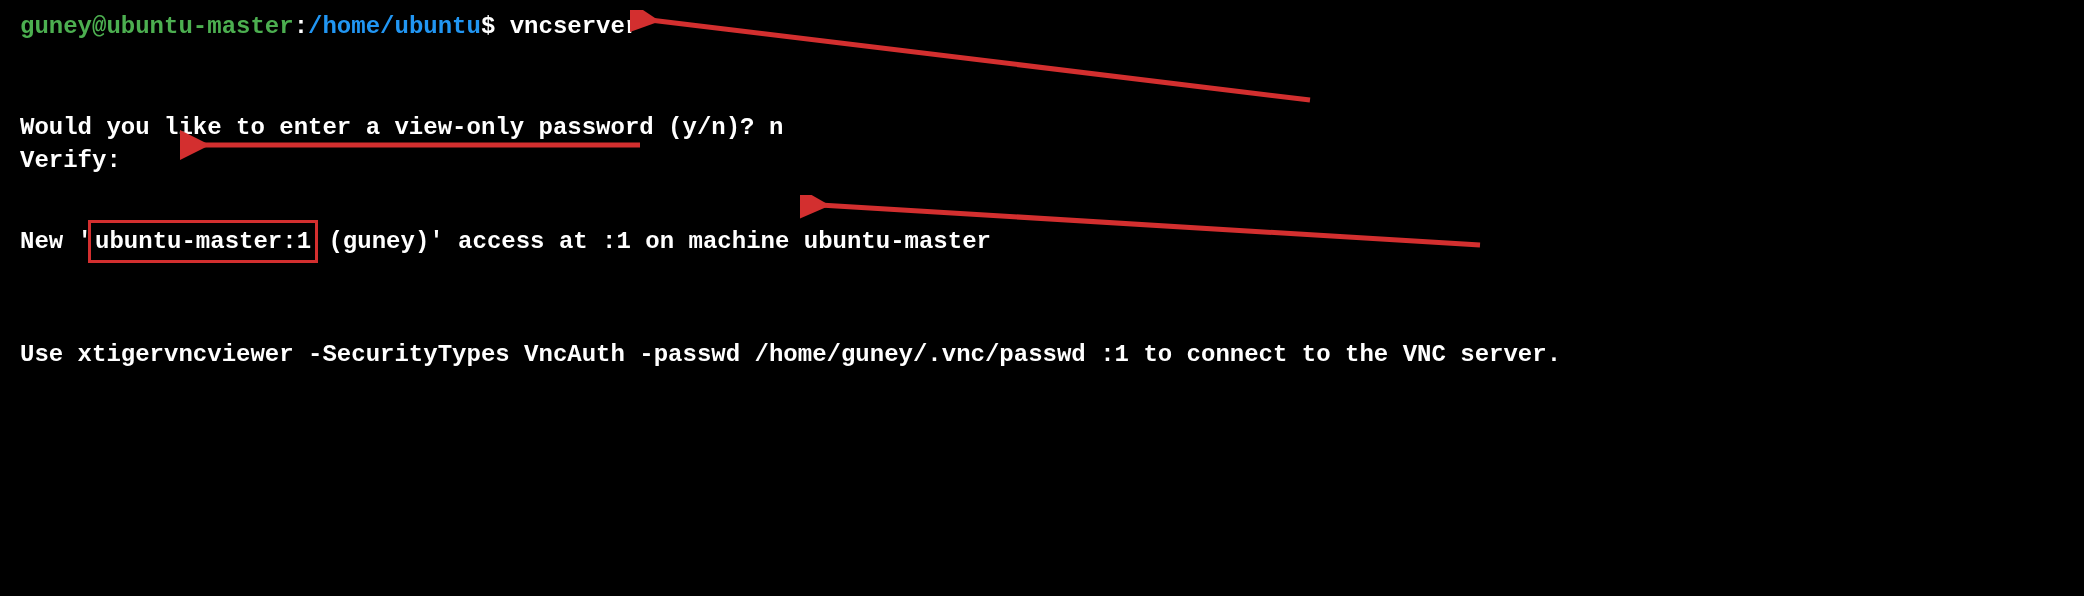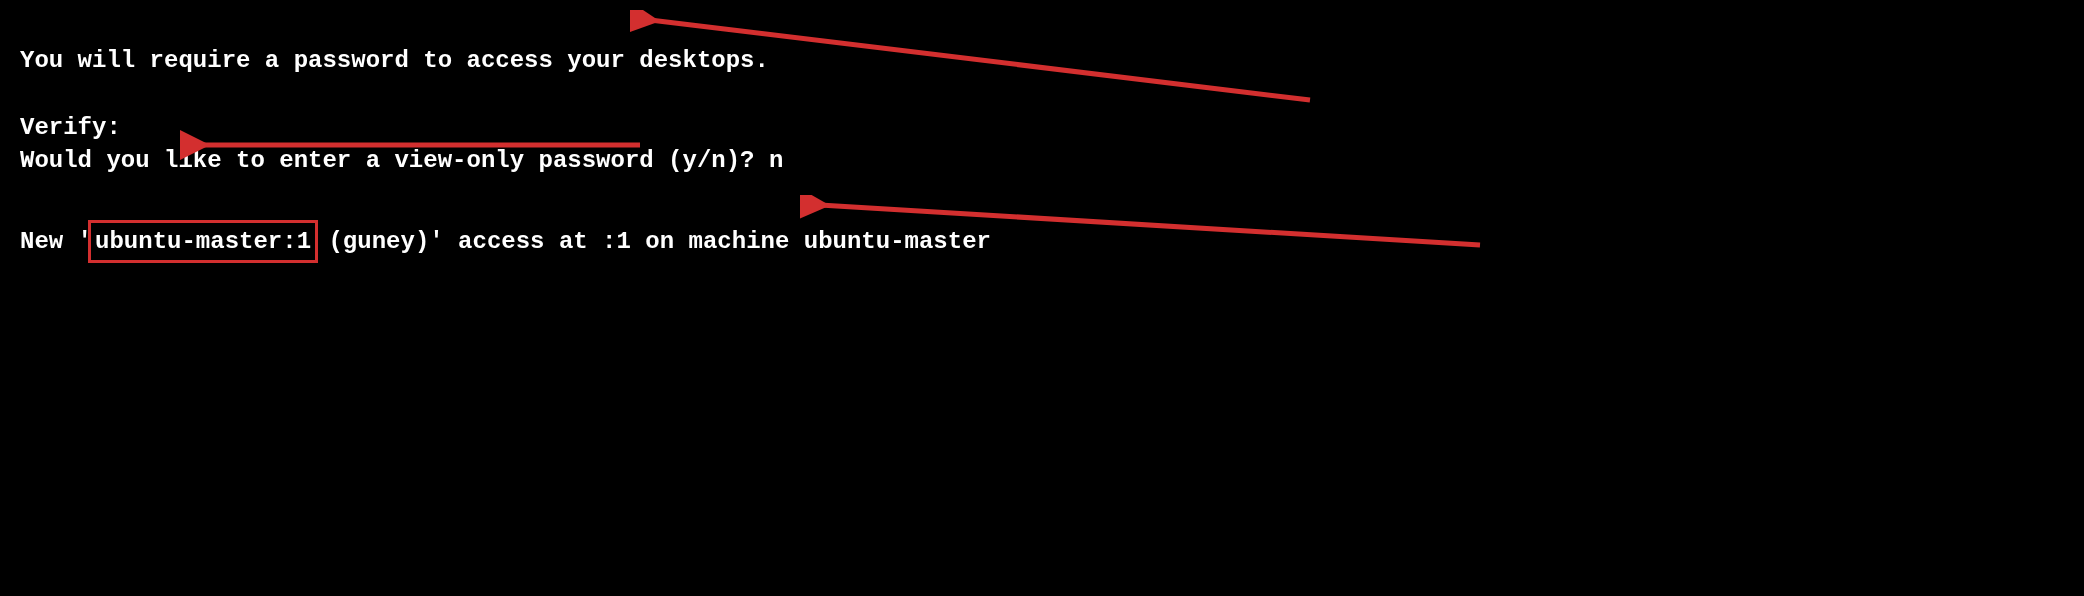--- a/index.html
+++ b/index.html
@@ -59,29 +59,30 @@
       display: block;
     }
     .blank-line {
       height: 1.4em;
     }
   </style>
 </head>
 <body>
 
 <div class="terminal-content">
+  <div class="output-line"><span class="prompt-user">guney@ubuntu-master</span><span class="prompt-separator">:</span><span class="prompt-path">/home/ubuntu</span><span class="prompt-dollar">$ </span><span class="command">vncserver</span></div>
   <div class="blank-line"></div>
-  <div class="output-line">You will require a password to access your desktops.</div>
   <div class="blank-line"></div>
+  <div class="output-line">Would you like to enter a view-only password (y/n)? n</div>
   <div class="output-line">Verify:</div>
-  <div class="output-line">Would you like to enter a view-only password (y/n)? n</div>
   <div class="blank-line"></div>
   <div class="output-line"><span>New '</span><span class="highlight-box">ubuntu-master:1</span><span> (guney)' access at :1 on machine ubuntu-master</span></div>
   <div class="blank-line"></div>
   <div class="blank-line"></div>
+  <div class="output-line">Use xtigervncviewer -SecurityTypes VncAuth -passwd /home/guney/.vnc/passwd :1 to connect to the VNC server.</div>
 </div>
 
 <div class="arrow" style="left: 630px; top: 10px;">
   <svg width="700" height="100" viewBox="0 0 700 100">
     <defs>
       <marker id="arrowhead1" markerWidth="12" markerHeight="12" refX="2" refY="6" orient="auto">
         <polygon points="12 0, 0 6, 12 12" fill="#d32f2f"></polygon>
       </marker>
     </defs>
     <line x1="680" y1="90" x2="20" y2="10" stroke="#d32f2f" stroke-width="5" marker-end="url(#arrowhead1)"></line>

